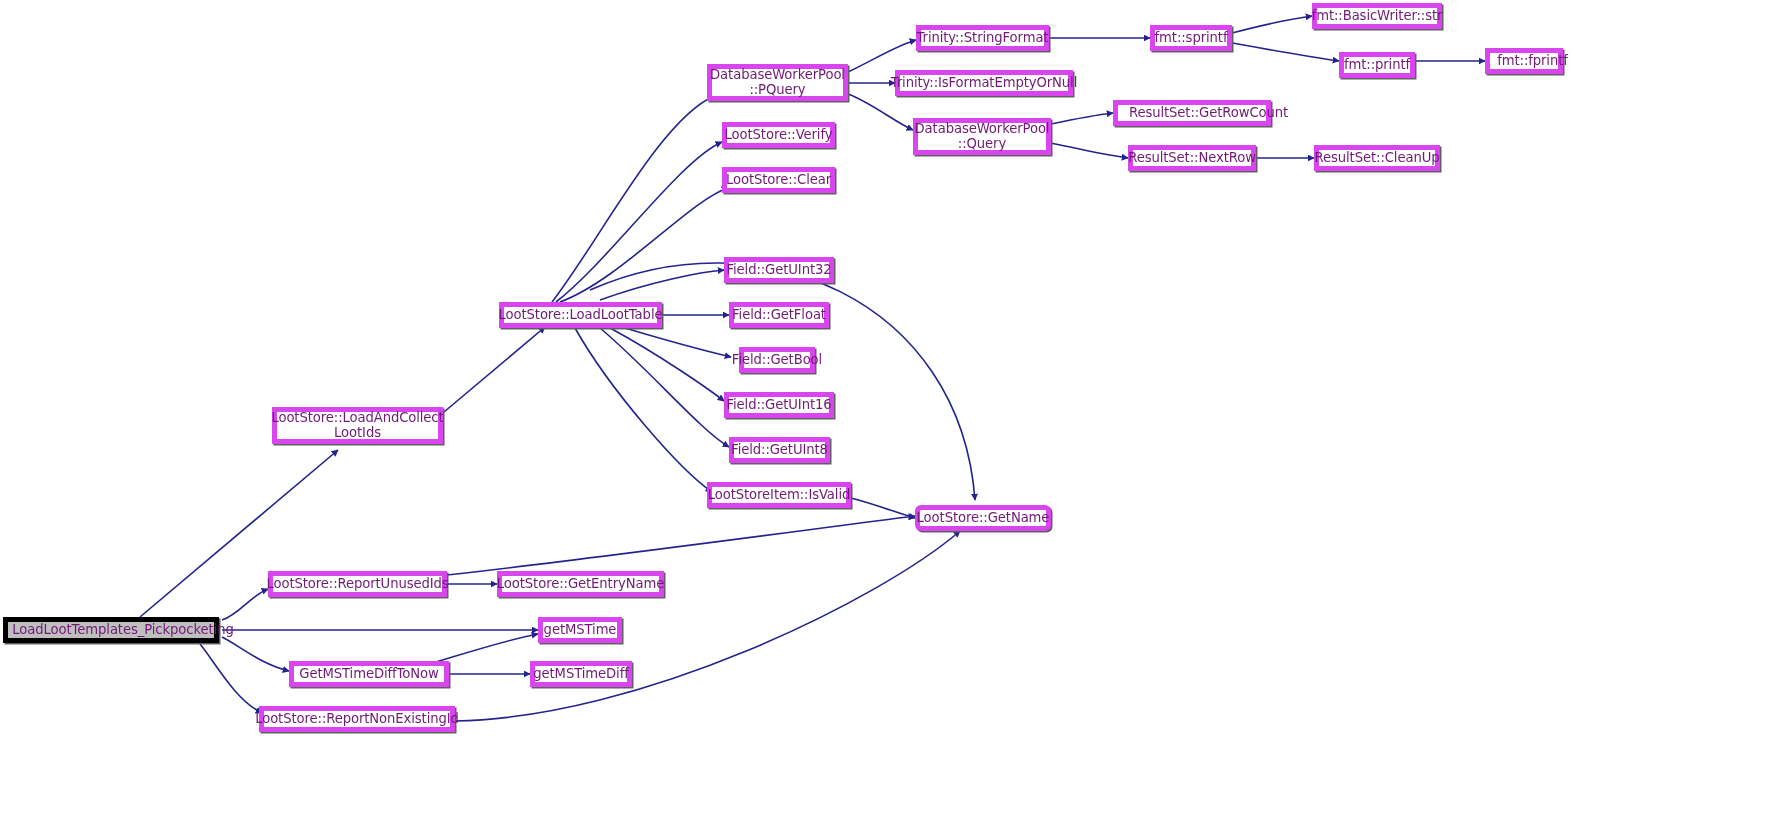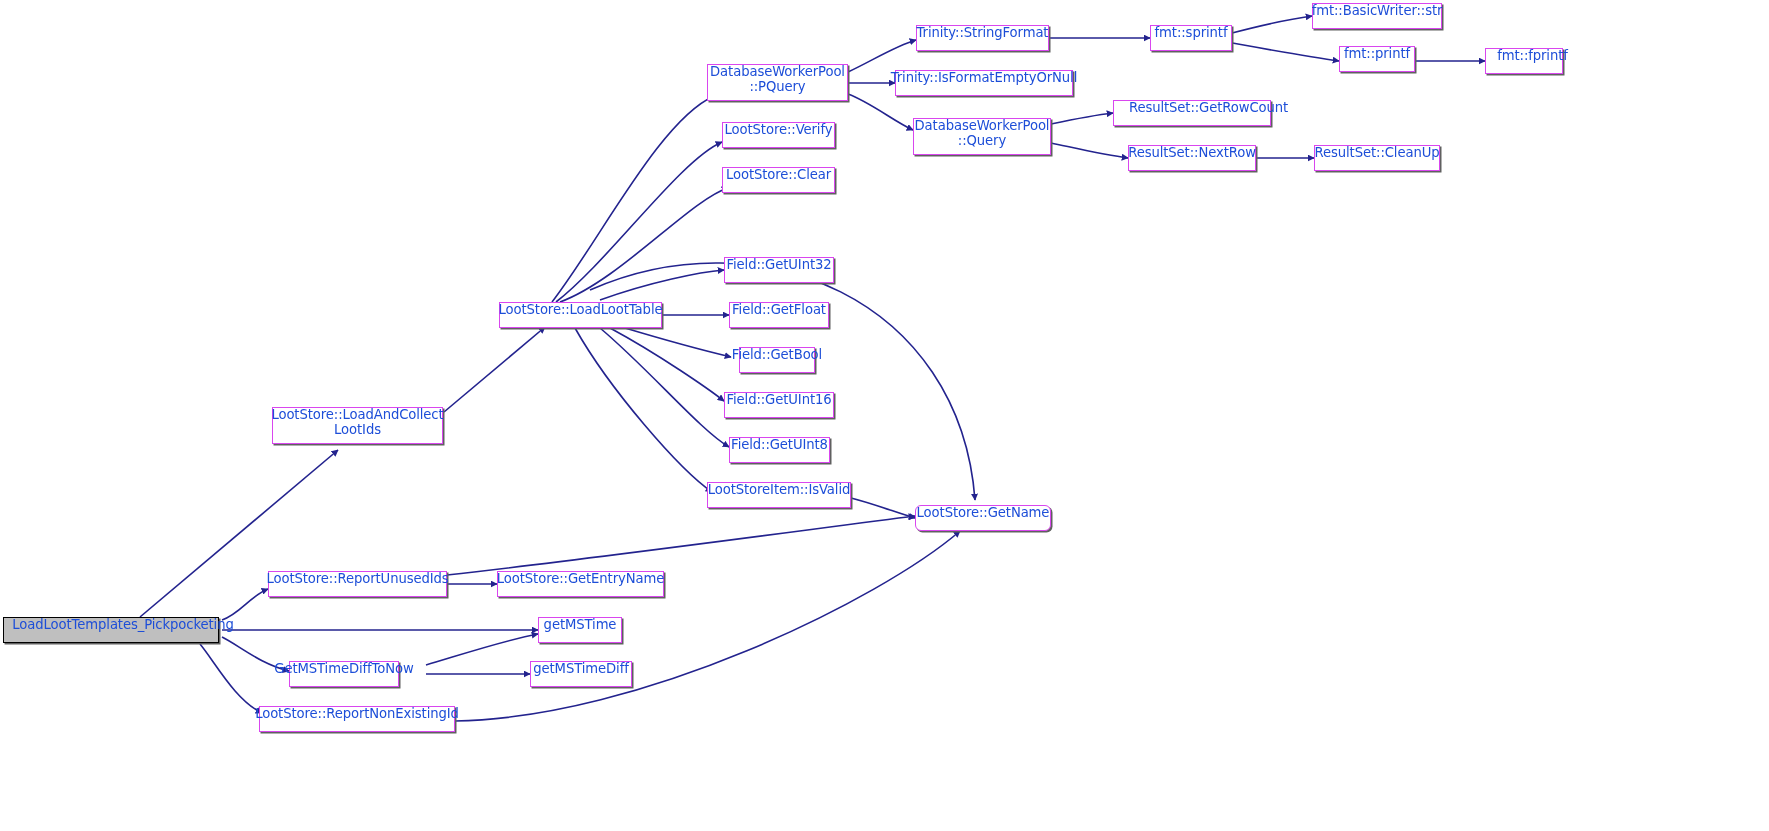--- a/index.html
+++ b/index.html
@@ -18,24 +18,25 @@
   #edges {
     position: absolute;
     left: 0;
     top: 0;
     width: 1769px;
     height: 831px;
   }
   .node {
     position: absolute;
     box-sizing: border-box;
-    border: 1px solid #d946ef;
+    border: 5px solid #d946ef;
     background: #ffffff;
-    color: #1d4ed8;
+    color: #701a75;
     display: flex;
+    align-items: center;
     justify-content: center;
     text-align: center;
     font-size: 13.2px;
     line-height: 1.12;
     letter-spacing: -0.1px;
     white-space: pre-line;
     box-shadow: 1.5px 1.5px 0 0 #606060;
     z-index: 2;
   }
   .node.root {
@@ -106,22 +107,22 @@
     <div class="node" style="left: 707px; top: 482px; width: 144px; height: 26px;"><span class="node-label">LootStoreItem::IsValid</span></div>
     <div class="node" style="left: 915px; top: 505px; width: 136px; height: 26px; border-radius: 6px;"><span class="node-label">LootStore::GetName</span></div>
     <div class="node" style="left: 916px; top: 25px; width: 133px; height: 26px;"><span class="node-label">Trinity::StringFormat</span></div>
     <div class="node" style="left: 895px; top: 70px; width: 178px; height: 26px;"><span class="node-label">Trinity::IsFormatEmptyOrNull</span></div>
     <div class="node" style="left: 913px; top: 118px; width: 138px; height: 37px;"><span class="node-label">DatabaseWorkerPool
 ::Query</span></div>
     <div class="node" style="left: 1150px; top: 25px; width: 82px; height: 26px;"><span class="node-label">fmt::sprintf</span></div>
     <div class="node" style="left: 1113px; top: 100px; width: 158px; height: 26px; padding-left: 33px;"><span class="node-label">ResultSet::GetRowCount</span></div>
     <div class="node" style="left: 1128px; top: 145px; width: 128px; height: 26px;"><span class="node-label">ResultSet::NextRow</span></div>
     <div class="node" style="left: 1312px; top: 3px; width: 130px; height: 26px;"><span class="node-label">fmt::BasicWriter::str</span></div>
-    <div class="node" style="left: 1339px; top: 46px; width: 76px; height: 26px;"><span class="node-label">fmt::printf</span></div>
+    <div class="node" style="left: 1339px; top: 52px; width: 76px; height: 26px;"><span class="node-label">fmt::printf</span></div>
     <div class="node" style="left: 1314px; top: 145px; width: 126px; height: 26px;"><span class="node-label">ResultSet::CleanUp</span></div>
     <div class="node" style="left: 1485px; top: 48px; width: 78px; height: 26px; padding-left: 17px;"><span class="node-label">fmt::fprintf</span></div>
     <div class="node" style="left: 268px; top: 571px; width: 179px; height: 26px;"><span class="node-label">LootStore::ReportUnusedIds</span></div>
     <div class="node" style="left: 497px; top: 571px; width: 167px; height: 26px;"><span class="node-label">LootStore::GetEntryName</span></div>
     <div class="node" style="left: 538px; top: 617px; width: 84px; height: 26px;"><span class="node-label">getMSTime</span></div>
-    <div class="node" style="left: 289px; top: 661px; width: 110px; height: 26px;"><span class="node-label">GetMSTimeDiffToNow</span></div>
+    <div class="node" style="left: 289px; top: 661px; width: 160px; height: 26px;"><span class="node-label">GetMSTimeDiffToNow</span></div>
     <div class="node" style="left: 530px; top: 661px; width: 102px; height: 26px;"><span class="node-label">getMSTimeDiff</span></div>
     <div class="node" style="left: 259px; top: 706px; width: 196px; height: 26px;"><span class="node-label">LootStore::ReportNonExistingId</span></div>
   </div>
 
 </body></html>

